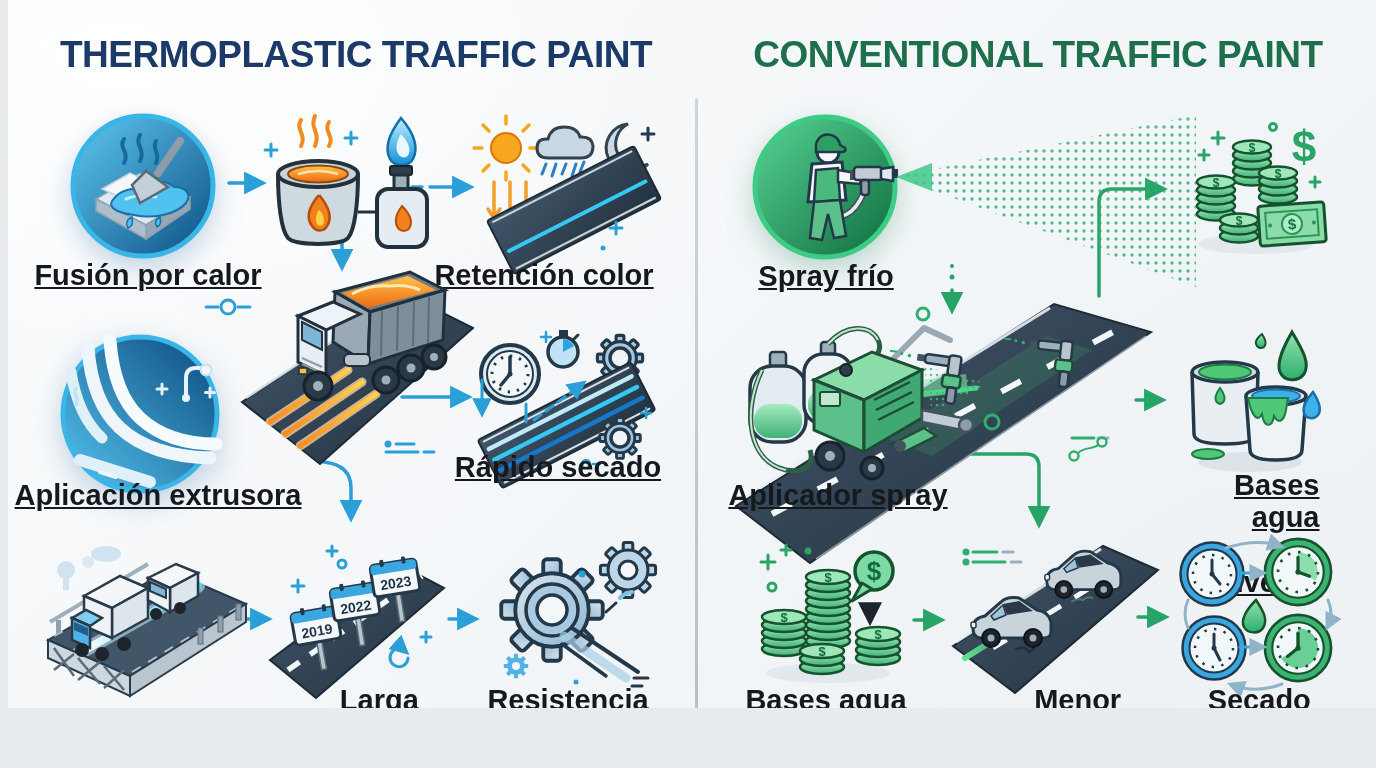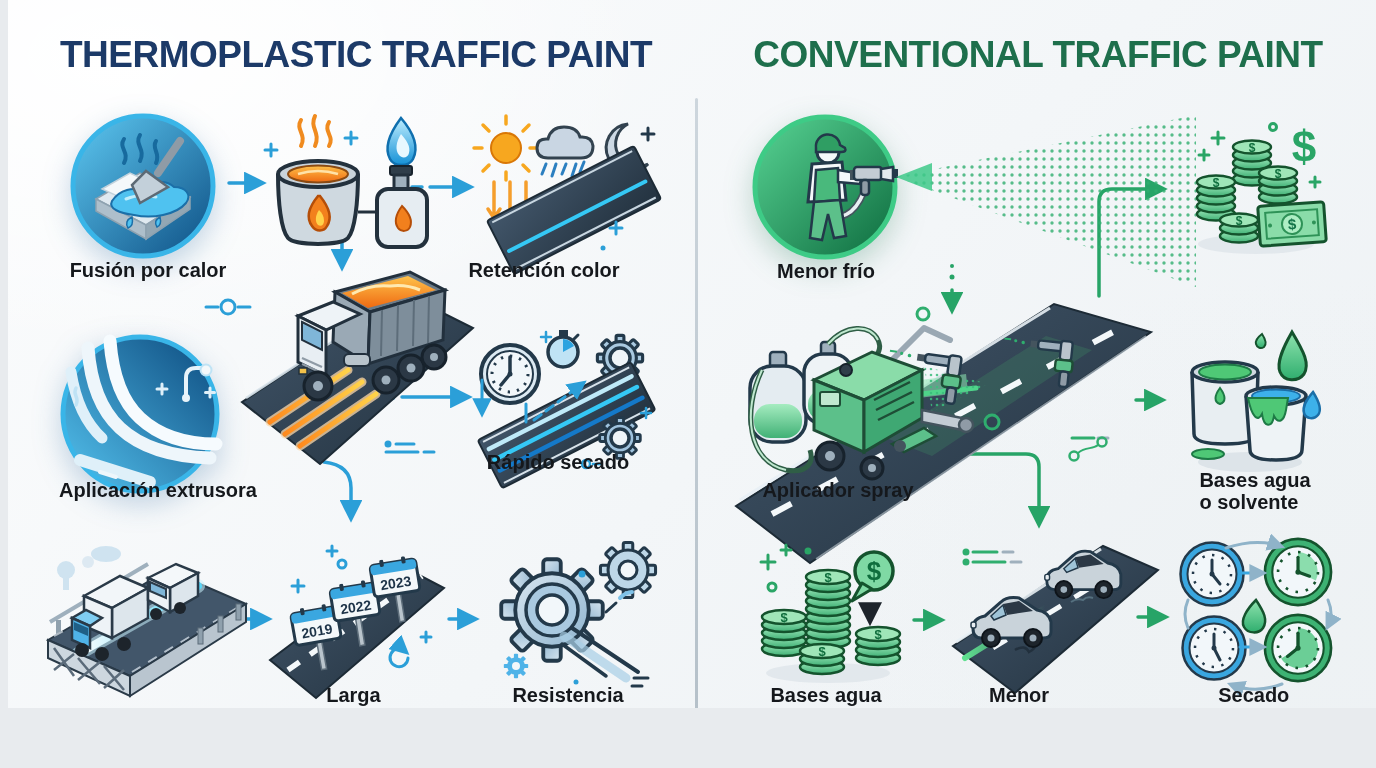--- a/index.html
+++ b/index.html
@@ -17,22 +17,22 @@
     font-size:37px; font-weight:bold; letter-spacing:-0.5px; white-space:nowrap;
   }
   .title-left  { left:348px;  color:var(--title-blue,#1c3a68); }
   .title-right { left:1030px; color:var(--title-green,#1e6f4c); }
   .divider {
     position:absolute; left:687px; top:98px; width:3px; height:648px;
     background:linear-gradient(180deg,#c6d0d8,#a9b6c0); border-radius:2px; opacity:.85;
   }
   .lbl {
     position:absolute; transform:translateX(-50%);
-    font-size:20px; font-weight:bold; color:var(--label-color,#15181c);
-    text-align:left; line-height:1.12; white-space:pre-line;
+    font-size:29px; font-weight:bold; color:var(--label-color,#15181c);
+    text-align:right; line-height:1.12; white-space:pre-line;text-decoration:underline;
   }
   .ic { position:absolute; }
   svg { display:block; overflow:visible; }
   .halo-blue  { filter:drop-shadow(0 10px 14px rgba(25,90,150,.25)); }
   .halo-green { filter:drop-shadow(0 10px 14px rgba(20,110,70,.25)); }
   .conn { position:absolute; left:0; top:0; }
 </style>
 </head>
 <body>
 
@@ -510,21 +510,21 @@
     <rect x="104" y="55" width="28" height="13" rx="3" fill="#c3ccd4" stroke="#23394a" stroke-width="2.5"></rect>
     <polygon points="131,57 143,55 143,69 131,67" fill="#e2e9ee" stroke="#23394a" stroke-width="2.5"></polygon>
     <rect x="142" y="57" width="6" height="9" fill="#23394a"></rect>
     <rect x="111" y="68" width="8" height="15" rx="3" fill="#8f9ba6" stroke="#23394a" stroke-width="2.5"></rect>
   </g>
 </svg>
 <svg class="ic" style="left:888px;top:115px" width="300" height="175" viewBox="0 0 300 175">
   <polygon points="0,62 300,0 300,172" fill="url(#pDots)" opacity=".8"></polygon>
   <polygon points="0,62 36,48 36,76" fill="#3ec98a" opacity=".85"></polygon>
 </svg>
-<div class="lbl" style="left:818px;top:260px">Menor frío</div>
+<div class="lbl" style="left:818px;top:260px">Spray frío</div>
 
 <svg class="ic" style="left:1168px;top:122px" width="170" height="142" viewBox="0 0 170 142">
   <ellipse cx="80" cy="122" rx="58" ry="10" fill="#dfe5ea" opacity=".8"></ellipse>
   <g>
     <g>
           <ellipse cx="76" cy="57" rx="19" ry="6.5" fill="url(#gCoin)" stroke="#14532d" stroke-width="2.5"></ellipse>
           <ellipse cx="76" cy="49" rx="19" ry="6.5" fill="url(#gCoin)" stroke="#14532d" stroke-width="2.5"></ellipse>
           <ellipse cx="76" cy="41" rx="19" ry="6.5" fill="url(#gCoin)" stroke="#14532d" stroke-width="2.5"></ellipse>
           <ellipse cx="76" cy="33" rx="19" ry="6.5" fill="url(#gCoin)" stroke="#14532d" stroke-width="2.5"></ellipse>
           <ellipse cx="76" cy="25" rx="19" ry="6.5" fill="#9fe6b8" stroke="#14532d" stroke-width="2.5"></ellipse>

